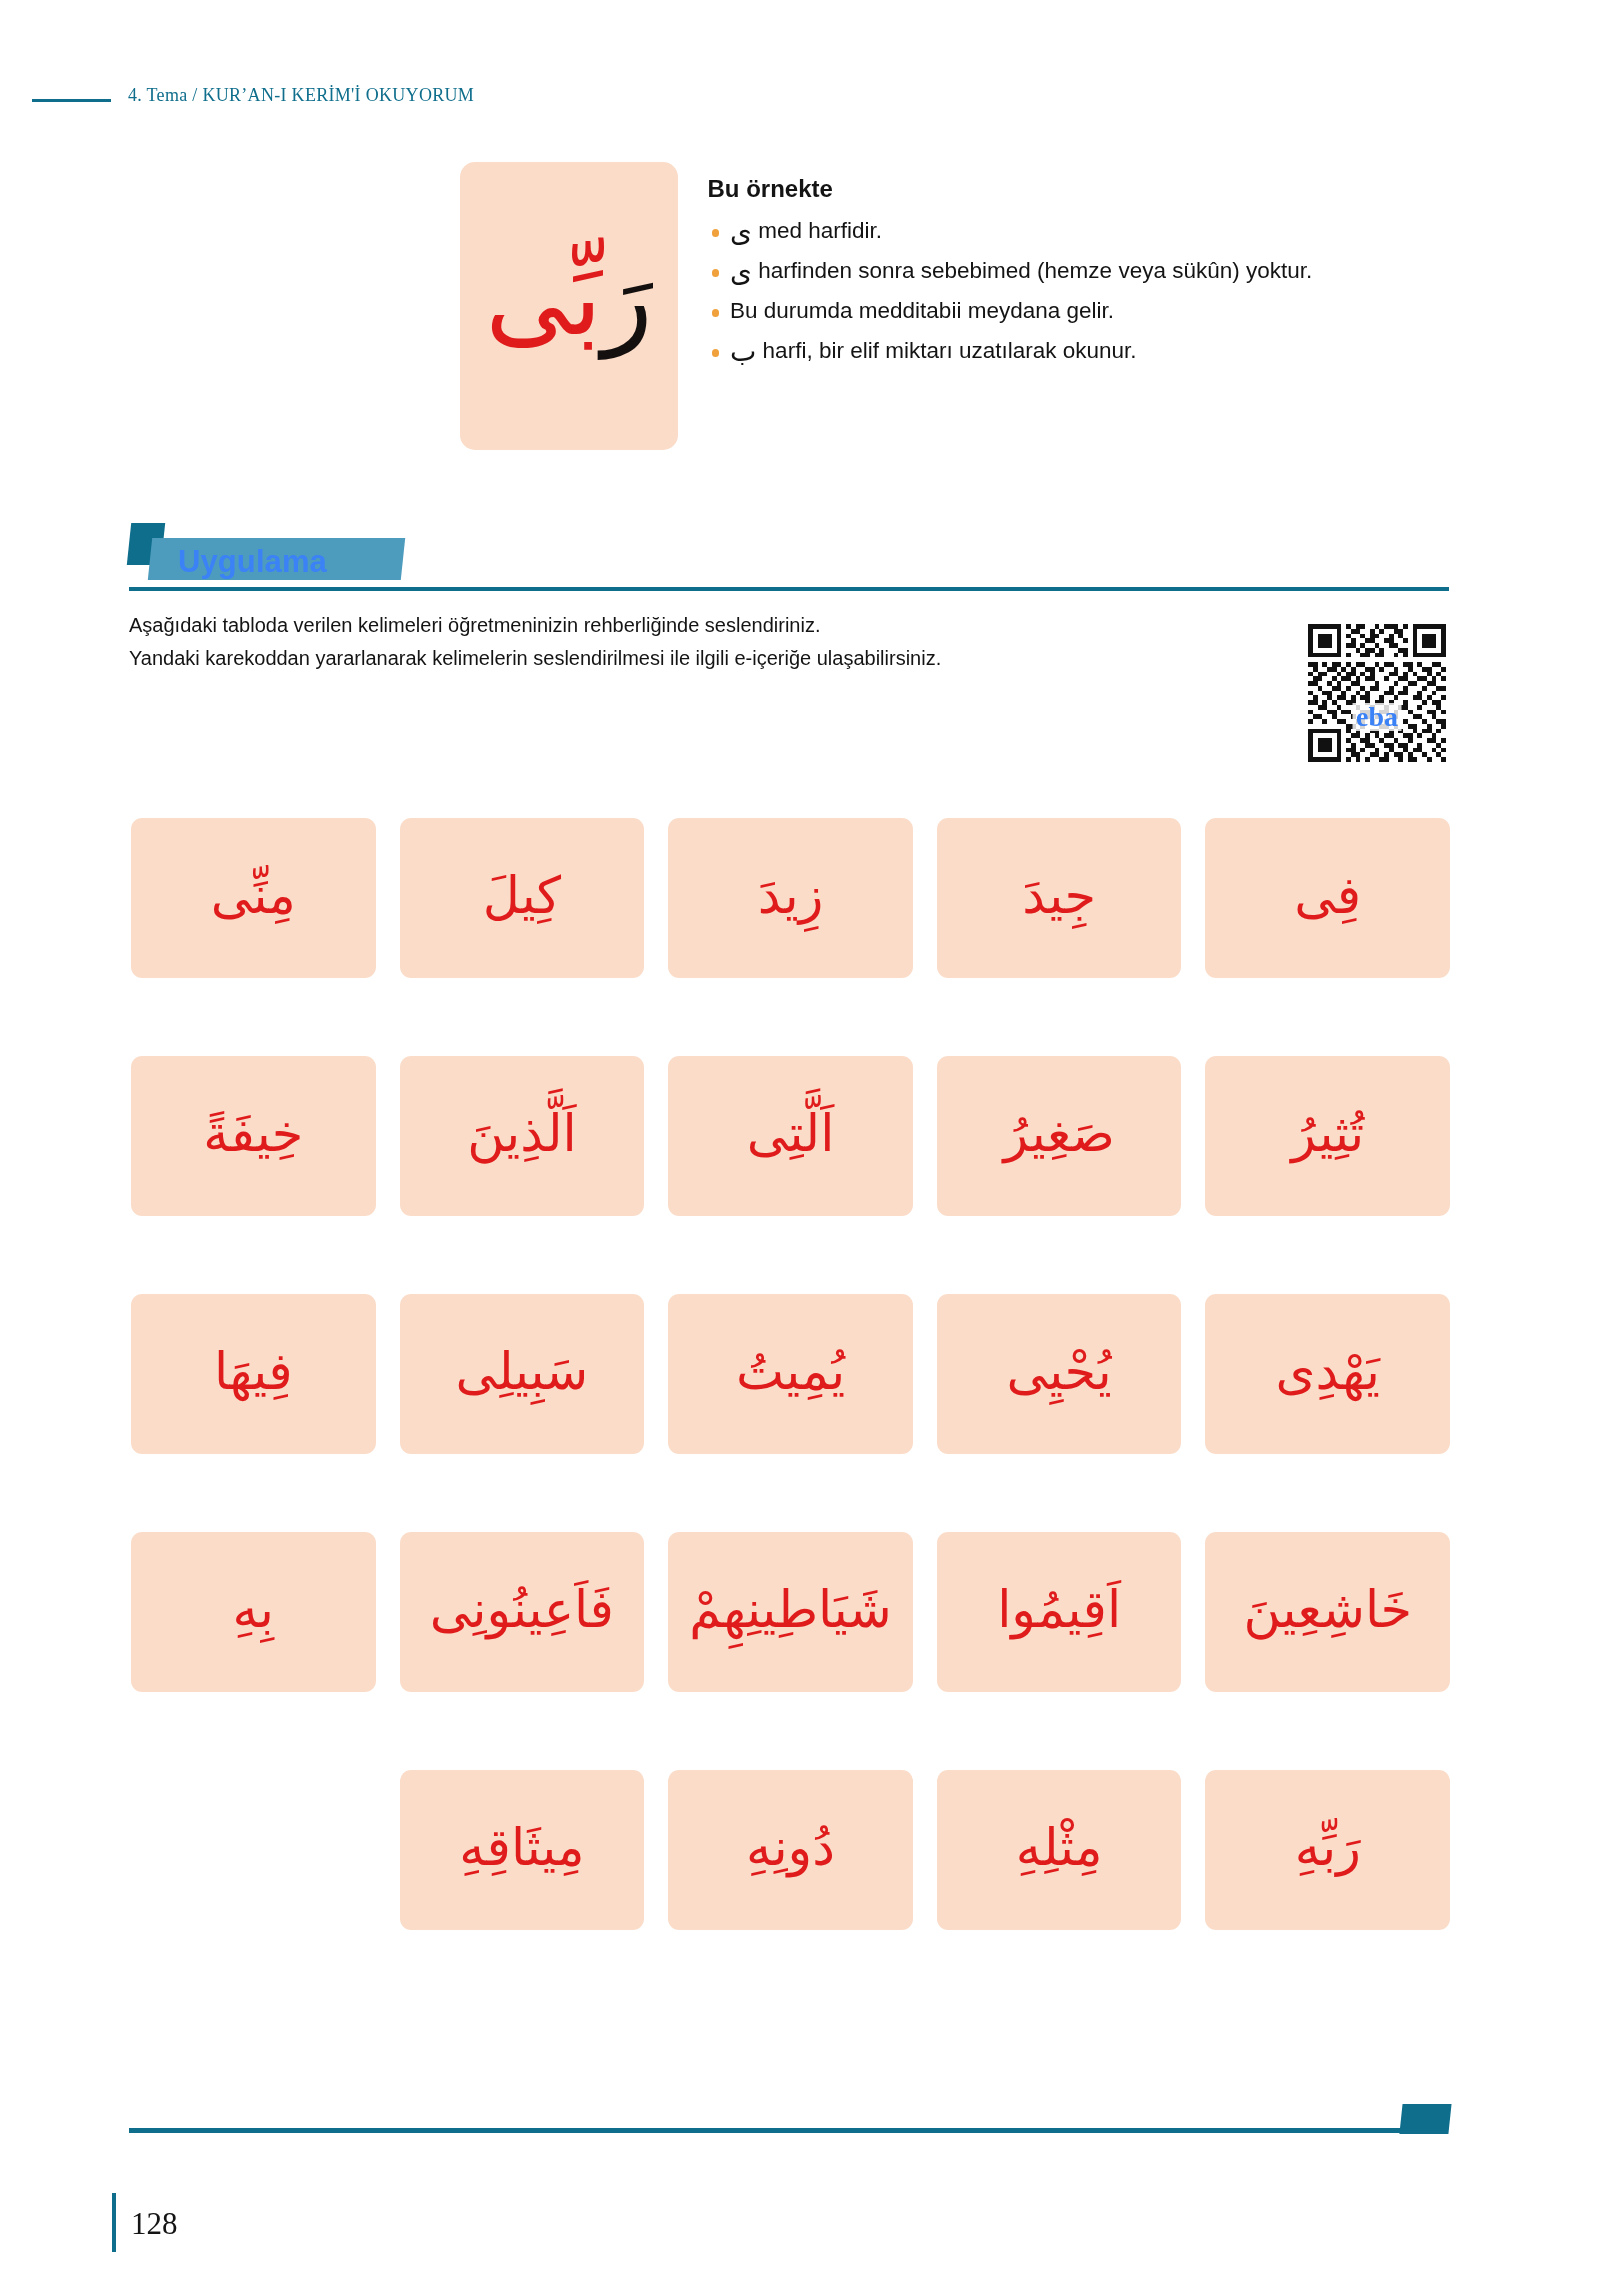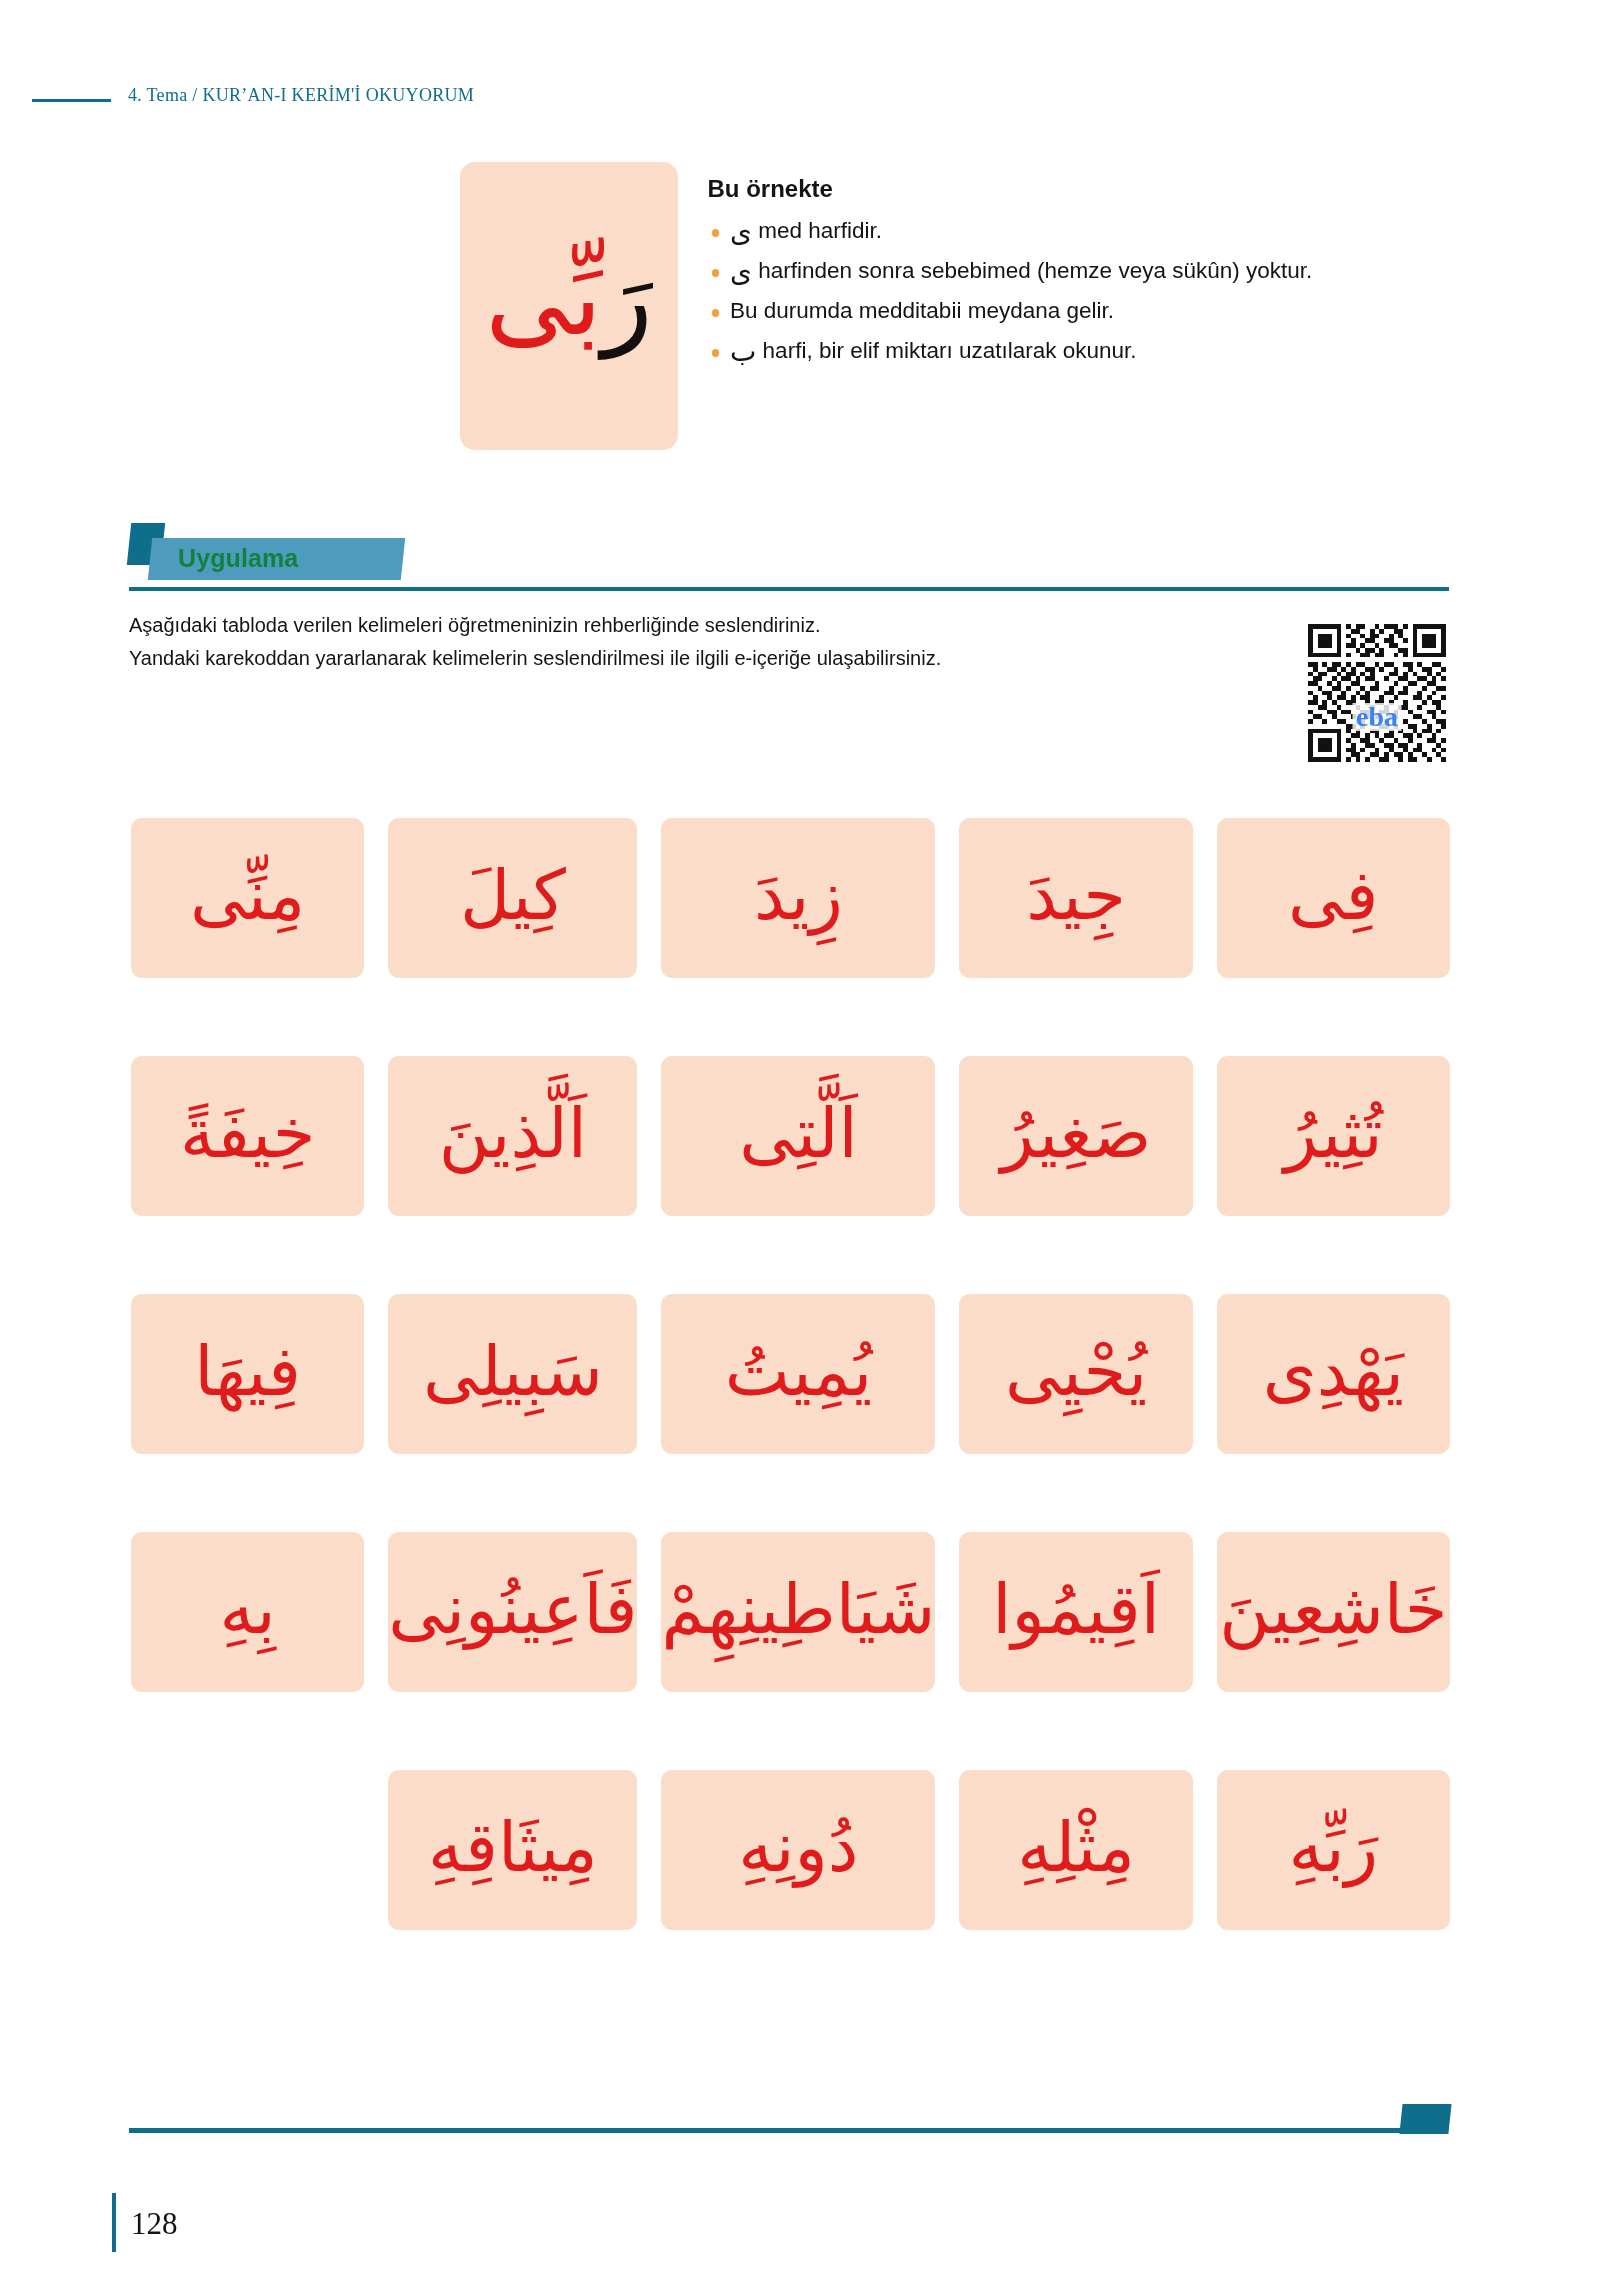--- a/index.html
+++ b/index.html
@@ -132,23 +132,23 @@
     top: 21px;
     width: 253px;
     height: 42px;
     background: #4D9CBE;
     transform: skewX(-6deg);
   }
   .uyg-label {
     position: absolute;
     left: 178px;
     top: 27px;
-    font-size: 25px;
+    font-size: 31px;
     font-weight: bold;
-    color: #15803d;
+    color: #3b82f6;
     letter-spacing: 0.1px;
   }
   .uyg-rule {
     position: absolute;
     left: 129px;
     top: 70px;
     width: 1320px;
     height: 4.2px;
     background: #0F6E8C;
   }
@@ -204,21 +204,21 @@
   }
   .word-cell {
     background: #FBDCC8;
     border-radius: 11.2px;
     display: flex;
     align-items: center;
     justify-content: center;
   }
   .word-text {
     font-family: "DejaVu Sans", sans-serif;
-    font-size: 69px;
+    font-size: 51px;
     line-height: 1;
     direction: rtl;
     color: #E01B1B;
     white-space: nowrap;
     padding-bottom: 4.2px;
   }
 
   
   .footer-rule {
     position: absolute;

